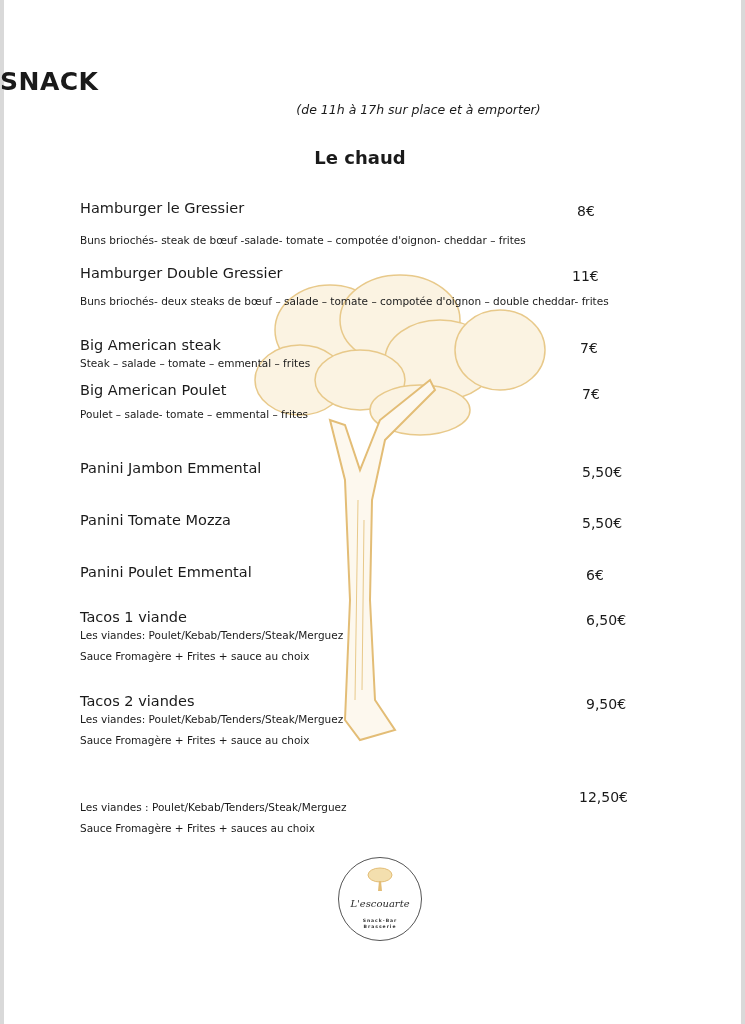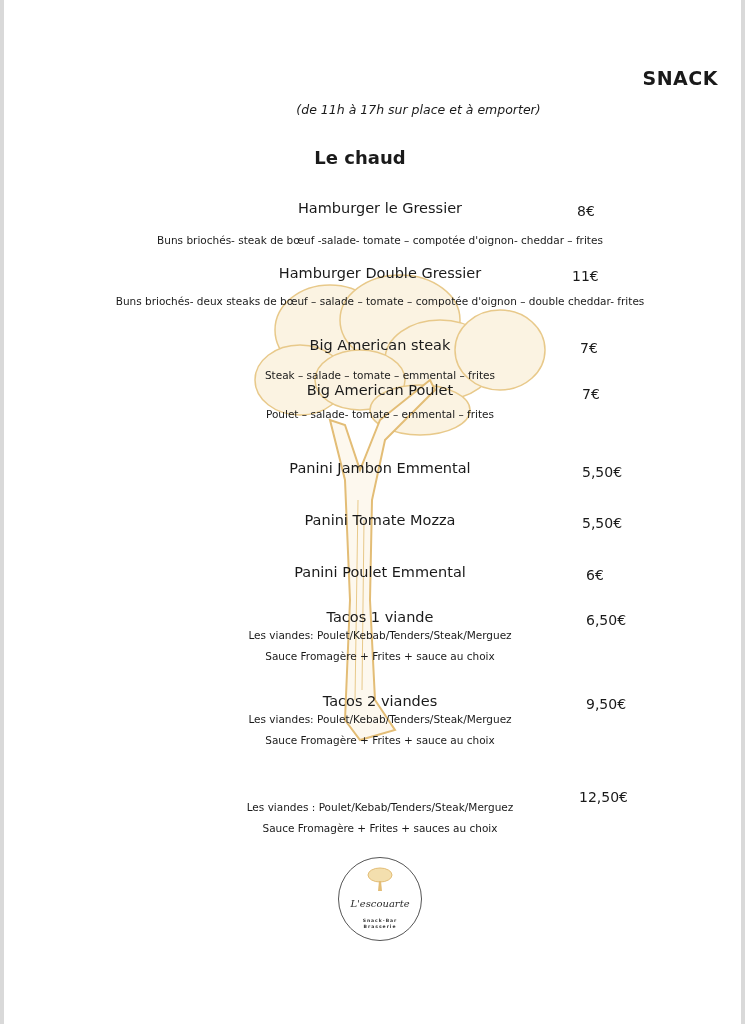--- a/index.html
+++ b/index.html
@@ -8,32 +8,32 @@
       background:#d9d9d9;
       font-family:"DejaVu Sans", sans-serif;
       color:#1a1a1a;
     }
     .page {
       position:absolute; left:4px; top:0; width:737px; height:1024px;
       background:#ffffff;
     }
     .tree { position:absolute; left:0; top:0; width:745px; height:1024px; pointer-events:none; }
     .title {
-      position:absolute; left:0; width:718px; text-align:right;
-      top:67px; font-size:19px; font-weight:bold; letter-spacing:0.5px;
+      position:absolute; left:0; width:718px; text-align:left;
+      top:67px; font-size:25px; font-weight:bold; letter-spacing:0.5px;
     }
     .subtitle {
       position:absolute; left:0; width:745px; text-align:center;
       top:102px; font-size:12.5px; font-style:italic;padding-left:46px;
     }
     .section {
       position:absolute; left:0; width:720px; text-align:center;
       top:147px; font-size:18px; font-weight:bold;
     }
-    .item { position:absolute; left:80px; width:600px;text-align:center; }
+    .item { position:absolute; left:80px; width:600px; }
     .item .name { font-size:14.5px; white-space:nowrap; }
     .item .desc { font-size:10.5px; white-space:nowrap; margin-top:5px; line-height:20px; }
     .price { position:absolute; font-size:14px; white-space:nowrap; }
     .logo {
       position:absolute; left:338px; top:857px; width:82px; height:82px;
       border:1.5px solid #555; border-radius:50%; background:#fff;text-decoration:underline;
     }
     .logo .lname { position:absolute; left:6px; top:40px; width:70px; text-align:center;
       font-family:"DejaVu Serif", serif; font-style:italic; font-size:10px; color:#2a2a2a; }
     .logo .lsub { position:absolute; left:0; width:82px; text-align:center; font-size:4.5px;
@@ -74,21 +74,21 @@
 <div class="price" style="left:577px;top:203px">8€</div>
 
 <div class="item" style="top:265px">
   <div class="name">Hamburger Double Gressier</div>
   <div class="desc" style="margin-top:10px">Buns briochés- deux steaks de bœuf – salade – tomate – compotée d'oignon – double cheddar- frites</div>
 </div>
 <div class="price" style="left:572px;top:268px">11€</div>
 
 <div class="item" style="top:337px">
   <div class="name">Big American steak</div>
-  <div class="desc" style="margin-top:12px">Steak – salade – tomate – emmental – frites</div>
+  <div class="desc" style="margin-top:0">Steak – salade – tomate – emmental – frites</div>
 </div>
 <div class="price" style="left:580px;top:340px">7€</div>
 
 <div class="item" style="top:382px">
   <div class="name">Big American Poulet</div>
   <div class="desc" style="margin-top:6px">Poulet – salade- tomate – emmental – frites</div>
 </div>
 <div class="price" style="left:582px;top:386px">7€</div>
 
 <div class="item" style="top:460px">

